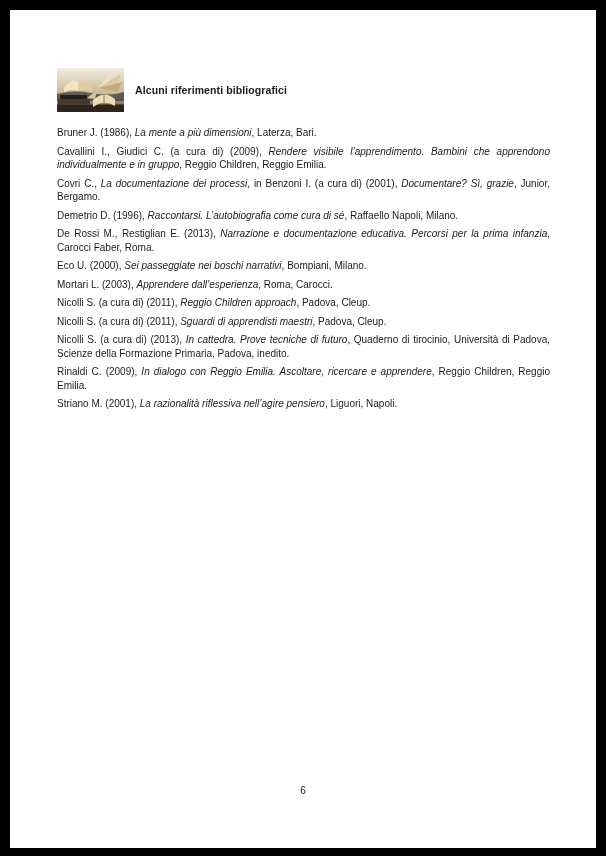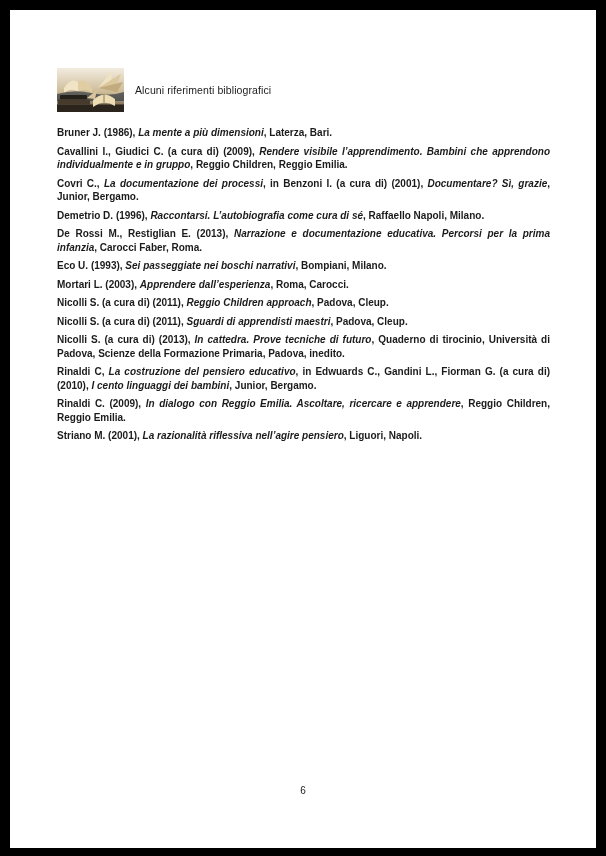--- a/index.html
+++ b/index.html
@@ -38,33 +38,32 @@
     margin-bottom: 14px;
   }
   .books-image {
     width: 67px;
     height: 44px;
     flex: 0 0 auto;
     display: block;
   }
   .doc-title {
     font-size: 10.5px;
-    font-weight: 400;
+    font-weight: 700;
     color: #1b1b1b;
     margin: 0;
     letter-spacing: 0.1px;
     text-align: center;
   }
   .bib-list p.bib-entry {
     font-size: 10px;
     line-height: 13.5px;
     color: #1b1b1b;
     margin: 0 0 5px 0;
     text-align: justify;
-    font-weight: bold;
   }
   .bib-list p.bib-entry .it {
     font-style: italic;
   }
   .page-number {
     position: absolute;
     bottom: 52px;
     left: 0;
     right: 0;
     text-align: center;
@@ -110,26 +109,25 @@
         </svg>
         <h1 class="doc-title">Alcuni riferimenti bibliografici</h1>
       </div>
 
       <div class="bib-list">
           <p class="bib-entry"><span>Bruner J. (1986), </span><span class="it">La mente a più dimensioni</span><span>, Laterza, Bari.</span></p>
           <p class="bib-entry"><span>Cavallini I., Giudici C. (a cura di) (2009), </span><span class="it">Rendere visibile l’apprendimento. Bambini che apprendono individualmente e in gruppo</span><span>, Reggio Children, Reggio Emilia.</span></p>
           <p class="bib-entry"><span>Covri C., </span><span class="it">La documentazione dei processi</span><span>, in Benzoni I. (a cura di) (2001), </span><span class="it">Documentare? Sì, grazie</span><span>, Junior, Bergamo.</span></p>
           <p class="bib-entry"><span>Demetrio D. (1996), </span><span class="it">Raccontarsi. L’autobiografia come cura di sé</span><span>, Raffaello Napoli, Milano.</span></p>
           <p class="bib-entry"><span>De Rossi M., Restiglian E. (2013), </span><span class="it">Narrazione e documentazione educativa.  Percorsi per la prima infanzia</span><span>, Carocci Faber, Roma.</span></p>
-          <p class="bib-entry"><span>Eco U. (1993), </span><span class="it">Sei passeggiate nei boschi narrativi</span><span>,  Bompiani, Milano.</span></p>
+          <p class="bib-entry"><span>Eco U. (2000), </span><span class="it">Sei passeggiate nei boschi narrativi</span><span>,  Bompiani, Milano.</span></p>
           <p class="bib-entry"><span>Mortari L. (2003), </span><span class="it">Apprendere dall’esperienza</span><span>, Roma, Carocci.</span></p>
           <p class="bib-entry"><span>Nicolli S. (a cura di) (2011), </span><span class="it">Reggio Children approach</span><span>, Padova, Cleup.</span></p>
           <p class="bib-entry"><span>Nicolli S. (a cura di) (2011), </span><span class="it">Sguardi di apprendisti maestri</span><span>, Padova, Cleup.</span></p>
           <p class="bib-entry"><span>Nicolli S. (a cura di) (2013), </span><span class="it">In cattedra. Prove tecniche di futuro</span><span>, Quaderno di tirocinio, Università di Padova, Scienze della Formazione Primaria, Padova, inedito.</span></p>
-          <p class="bib-entry"><span>Rinaldi C, </span><span class="it">La costruzione del pensiero educativo</span><span>, in Edwuards C., Gandini L., Fiorman G. (a cura di) (2010), </span><span class="it">I cento linguaggi dei bambini</span><span>, Junior, Bergamo.</span></p>
           <p class="bib-entry"><span>Rinaldi C. (2009), </span><span class="it">In dialogo con Reggio Emilia. Ascoltare, ricercare e apprendere</span><span>, Reggio Children, Reggio Emilia.</span></p>
           <p class="bib-entry"><span>Striano M. (2001), </span><span class="it">La razionalità riflessiva nell’agire pensiero</span><span>, Liguori, Napoli.</span></p>
         </div>
 
       <div class="page-number">6</div>
 
     </div>
   </div>
 </div>
 

